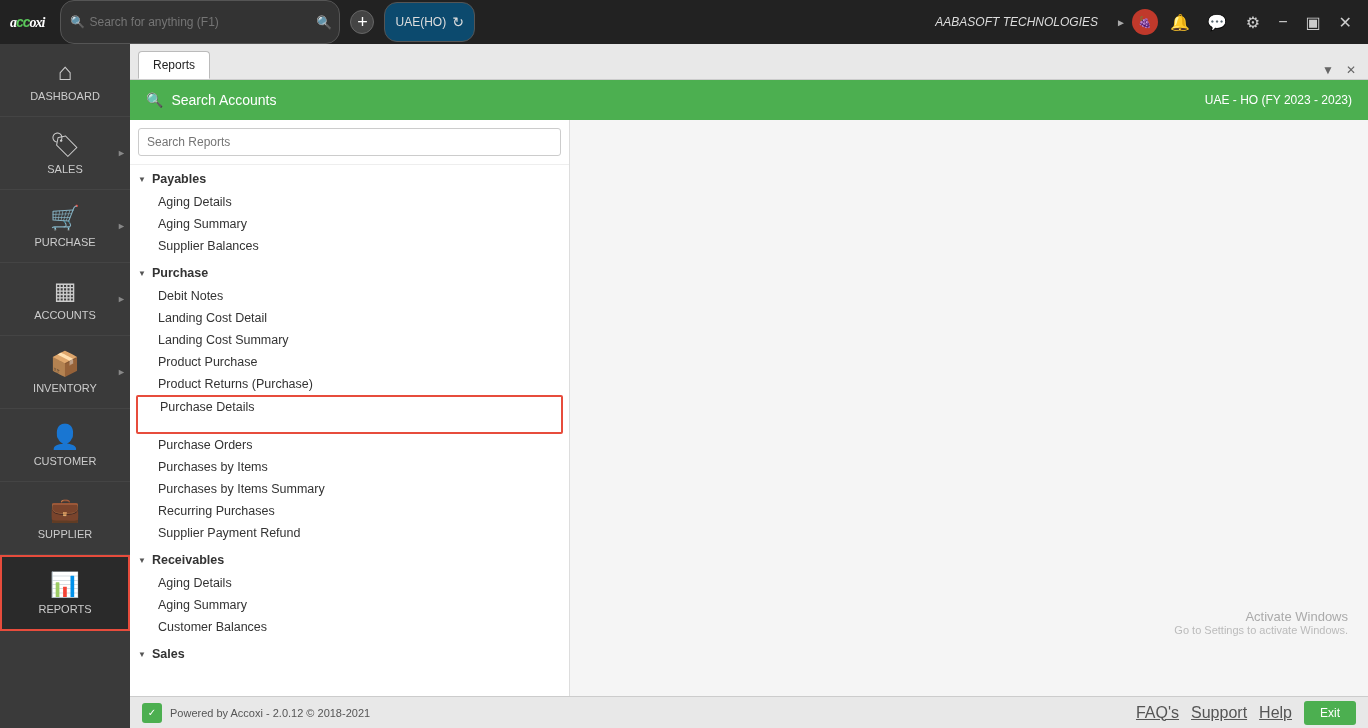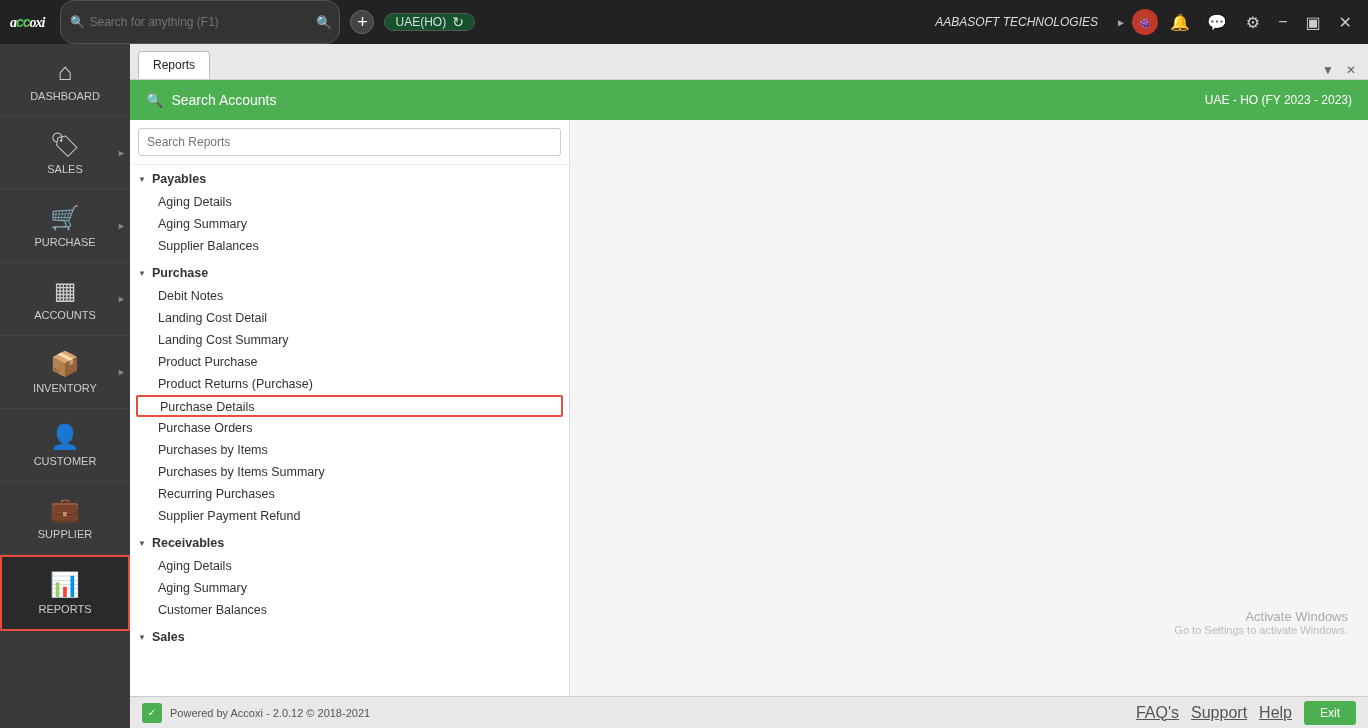--- a/index.html
+++ b/index.html
@@ -58,22 +58,22 @@
       width: 24px; height: 24px;
       background: #444;
       border: 1px solid #666;
       border-radius: 50%;
       color: white;
       font-size: 18px;
       display: flex; align-items: center; justify-content: center;
       cursor: pointer;
     }
     .branch-pill {
-      height: 18px;
-      background: #14532d;
+      height: 40px;
+      background: #0c4a6e;
       border: 1px solid #555;
       border-radius: 13px;
       color: #ddd;
       font-size: 12px;
       padding: 0 10px;
       display: flex;
       align-items: center;
       gap: 6px;
       cursor: pointer;
     }
@@ -295,21 +295,21 @@
       cursor: pointer;
       color: #333;
       font-size: 12.5px;
     }
     .tree-item.highlighted {
       border: 2px solid #e74c3c;
       background: #fff;
       color: #333;
       border-radius: 2px;
       margin: 0 6px;
-      padding: 3px 8px 1px 22px;
+      padding: 3px 8px 18px 22px;
     }
 
     
     .reports-right {
       flex: 1;
       background: #f5f5f5;
       position: relative;
     }
     .activate-windows {
       position: absolute;

